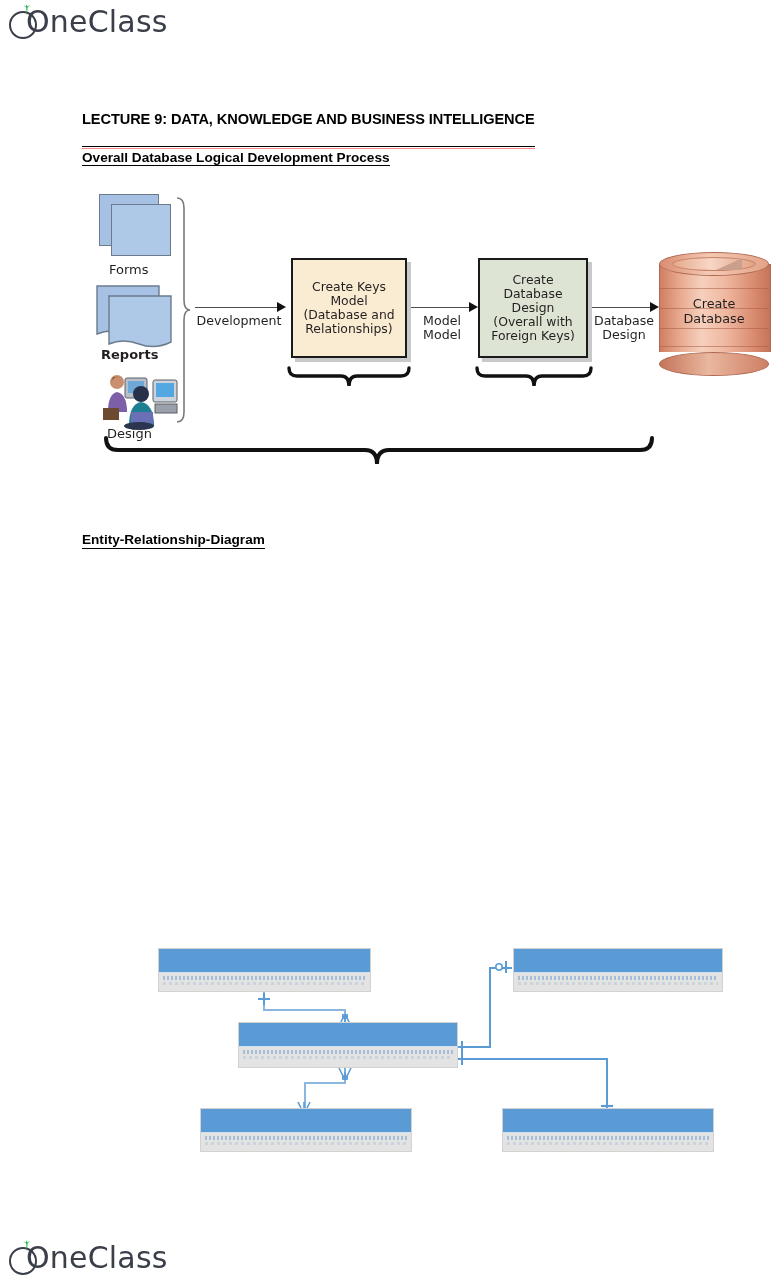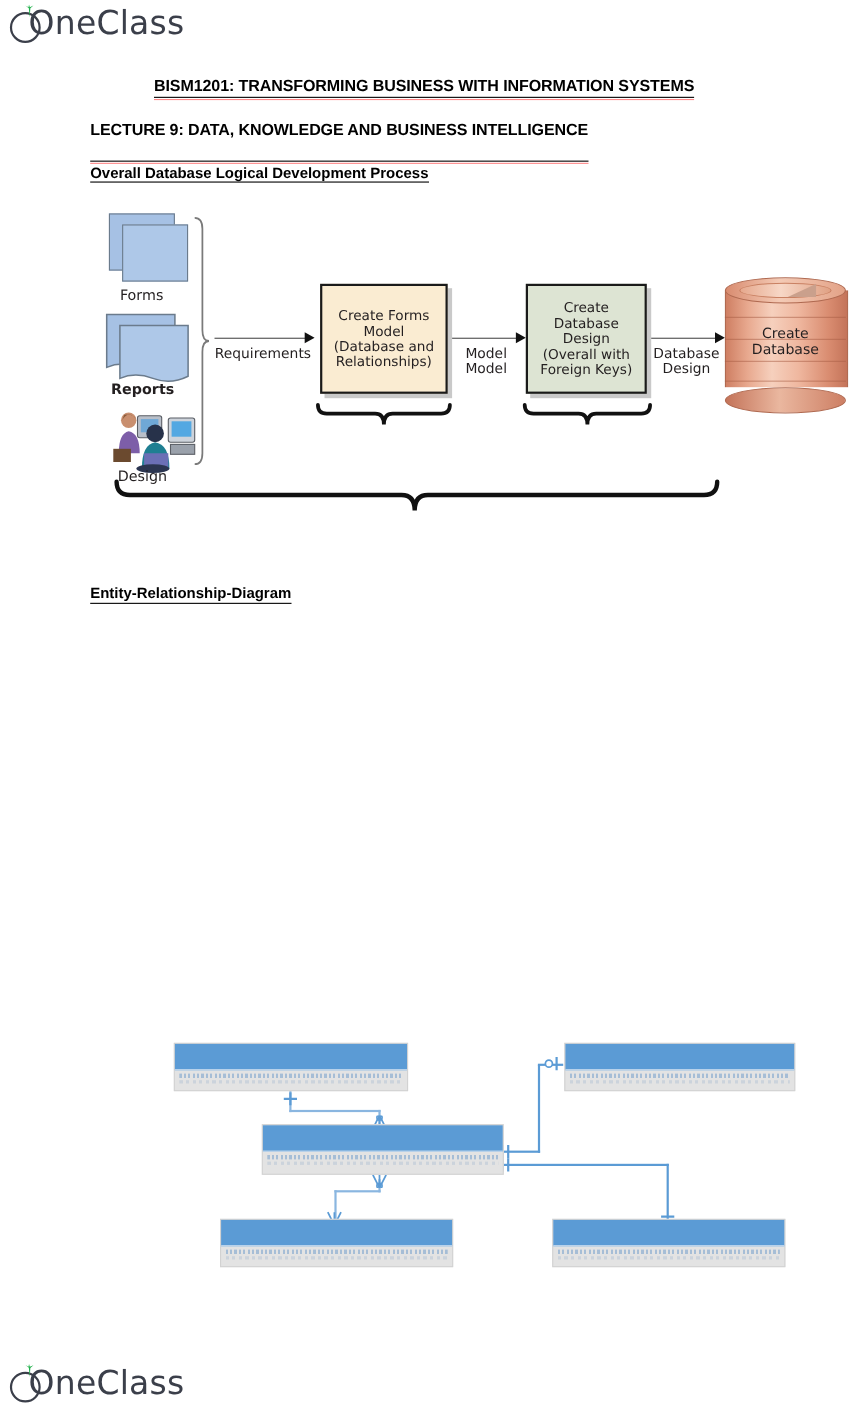--- a/index.html
+++ b/index.html
@@ -166,21 +166,20 @@
   <div class="logo logo-top">
     <div class="logo-mark">
       <div class="logo-ring"></div>
       <svg class="logo-leaf" viewBox="0 0 12 12">
         <path d="M6 12 L5.2 3.4 L2.1 0.9 L4.9 2.6 L5.4 0 L6.1 2.6 L9.4 1.1 L6.6 3.6 Z" fill="#22b14c"></path>
       </svg>
     </div>
     <div class="logo-word">OneClass</div>
   </div>
 
-  <div class="h-title">BISM1201: TRANSFORMING BUSINESS WITH INFORMATION SYSTEMS</div>
   <div class="h-lecture">LECTURE 9: DATA, KNOWLEDGE AND BUSINESS INTELLIGENCE</div>
   <div class="h-sub">Overall Database Logical Development Process</div>
   <div class="h-erd">Entity-Relationship-Diagram</div>
 
   <div class="proc">
 
     <div class="stack" style="left:14px;top:4px;width:78px;height:72px;">
       <div class="sheet back" style="left:0;top:0;width:60px;height:52px;"></div>
       <div class="sheet" style="left:12px;top:10px;width:60px;height:52px;"></div>
     </div>
@@ -212,25 +211,25 @@
       </svg>
     </div>
     <div class="ic-label" style="left:22px;top:236px;">Design</div>
 
     <svg class="brace-svg" style="left:90px;top:6px;" width="16" height="228">
       <path d="M2 2 Q9 2 9 12 L9 104 Q9 114 15 114 Q9 114 9 124 L9 216 Q9 226 2 226" fill="none" stroke="#7a7a7a" stroke-width="1.6"></path>
     </svg>
 
     <div class="arrowline" style="left:110px;top:117px;width:86px;"></div>
     <div class="arrowhead" style="left:192px;top:112px;"></div>
-    <div class="arrowlabel" style="left:104px;top:124px;width:100px;">Requirements</div>
+    <div class="arrowlabel" style="left:104px;top:124px;width:100px;">Development</div>
 
     <div class="pbox cream" style="left:206px;top:68px;width:116px;height:100px;">
       <div>
-        <div>Create Forms</div>
+        <div>Create Keys</div>
         <div>Model</div>
         <div>(Database and</div>
         <div>Relationships)</div>
       </div>
     </div>
     <svg class="brace-svg" style="left:200px;top:176px;" width="128" height="22">
       <path d="M4 2 Q4 10 12 10 L56 10 Q64 10 64 20 Q64 10 72 10 L116 10 Q124 10 124 2" fill="none" stroke="#111" stroke-width="3.4" stroke-linecap="round"></path>
     </svg>
 
     <div class="arrowline" style="left:326px;top:117px;width:62px;"></div>

